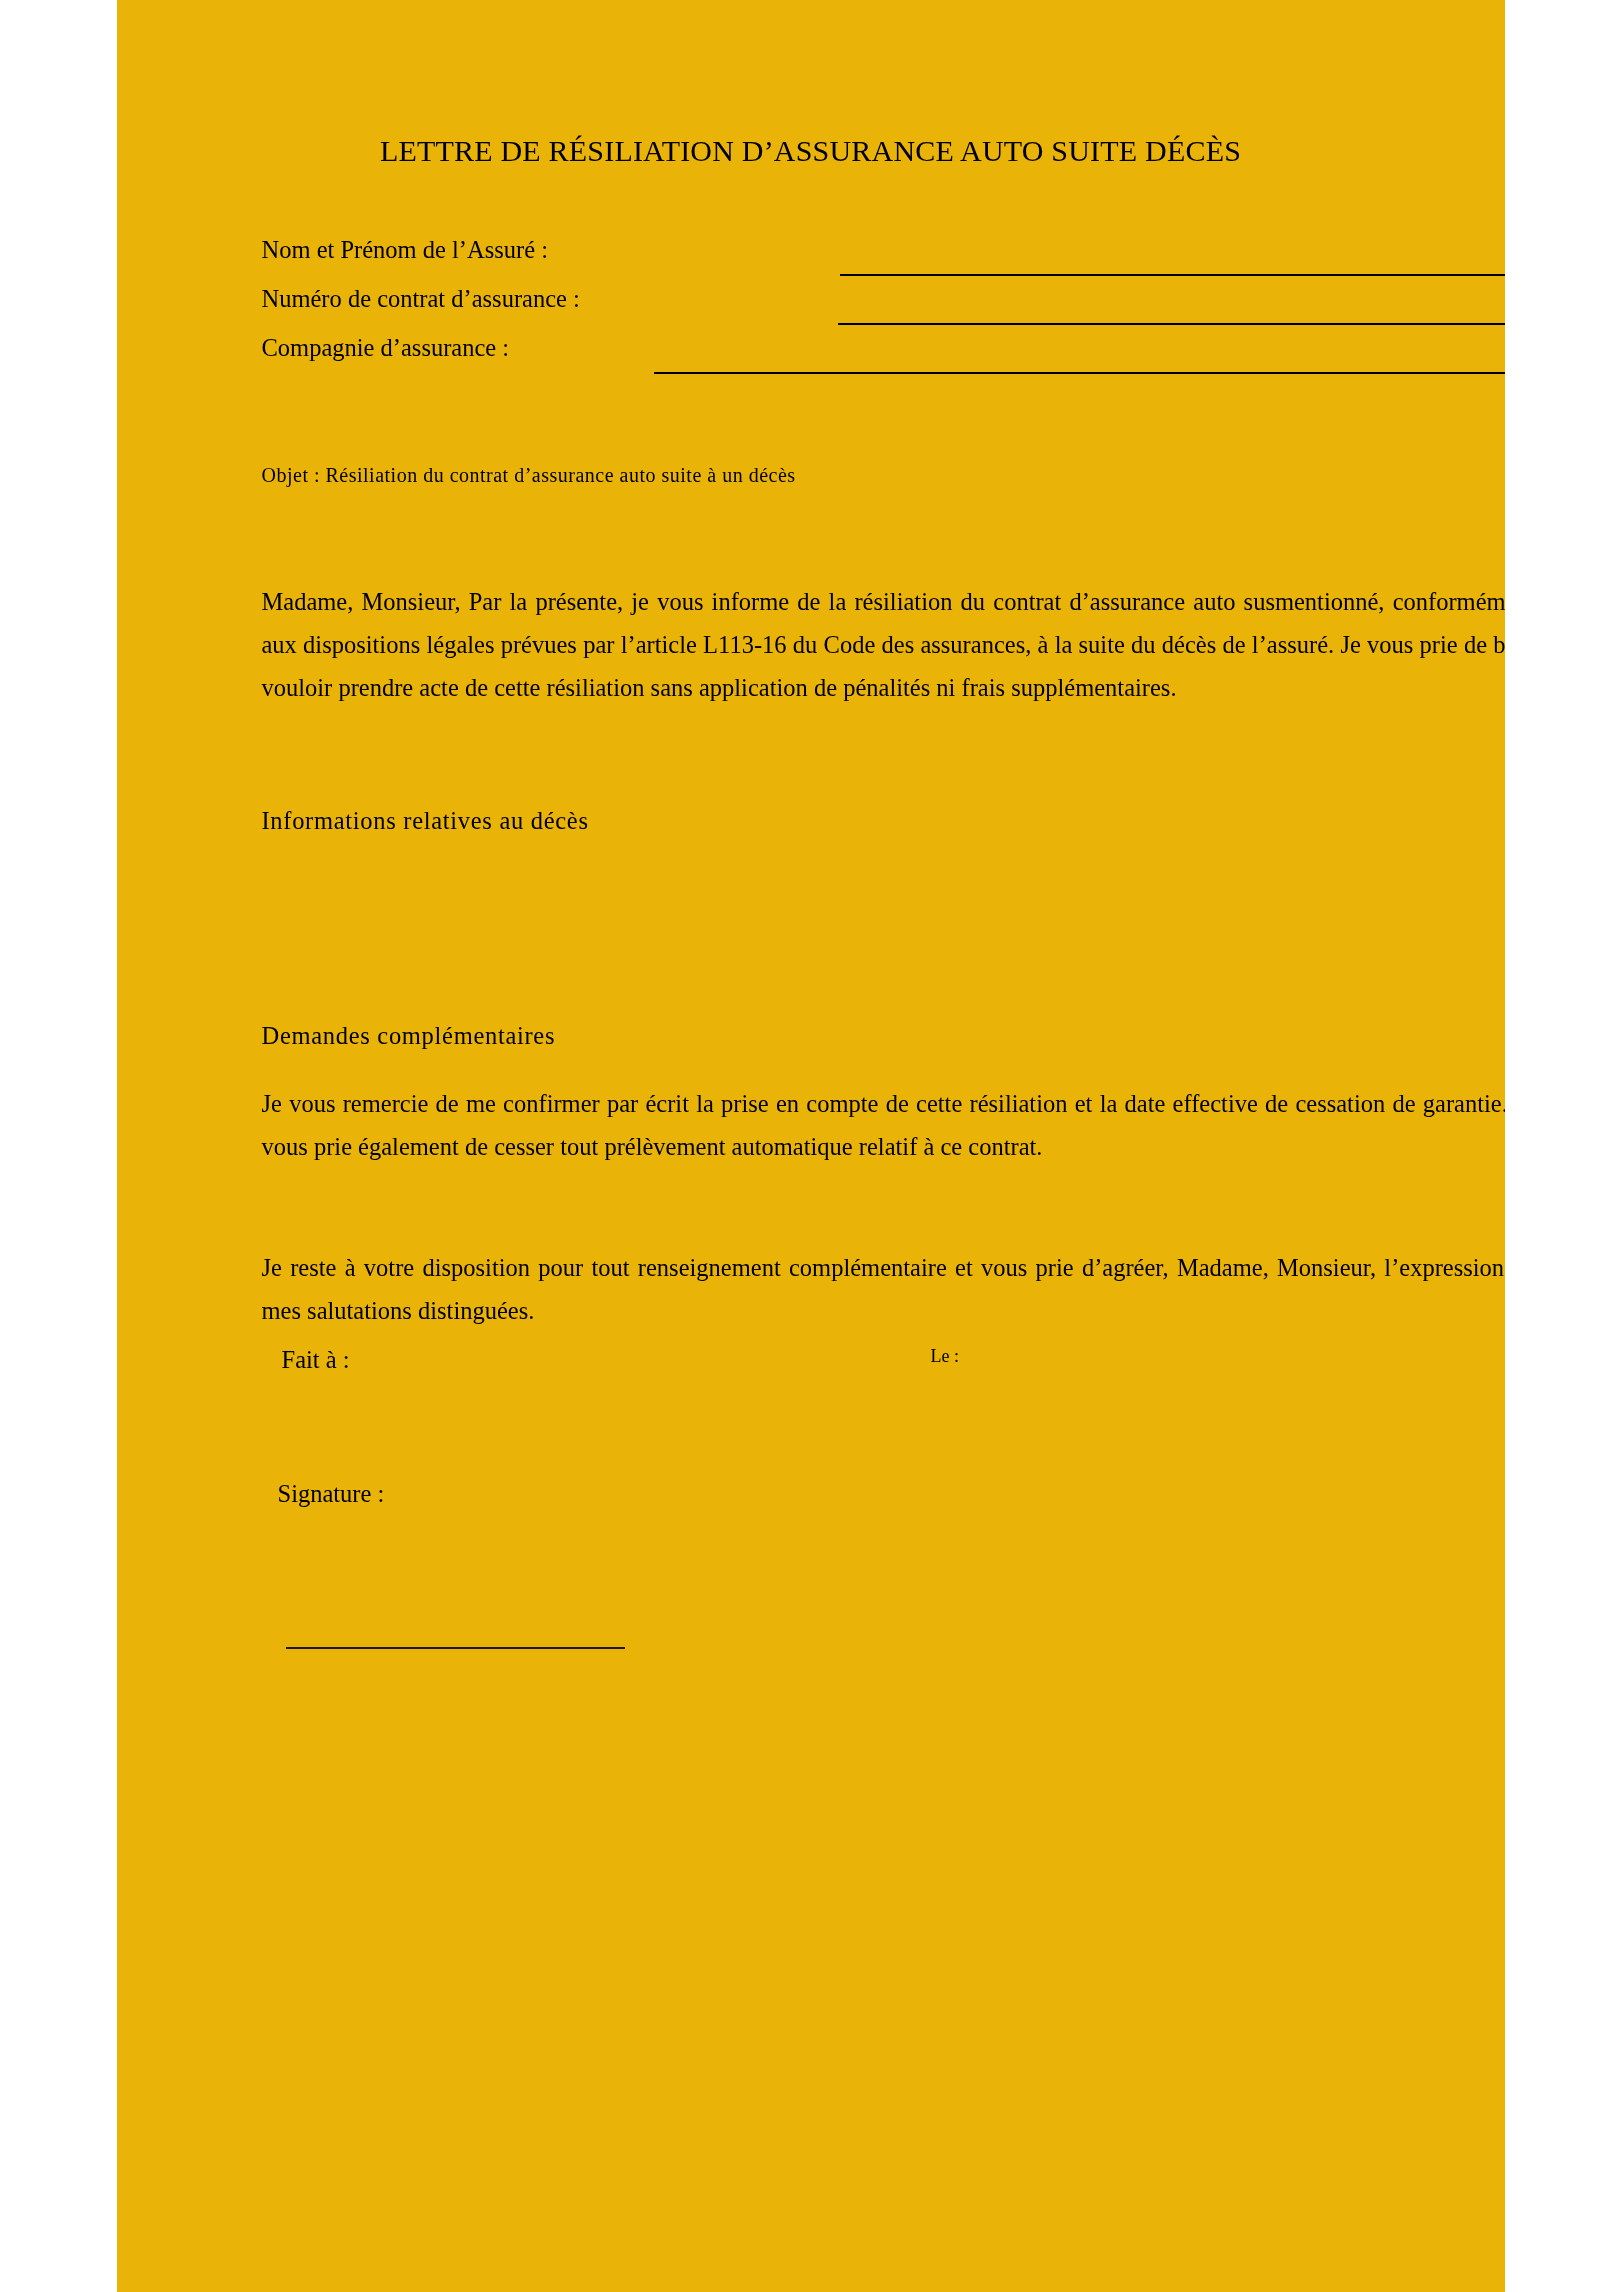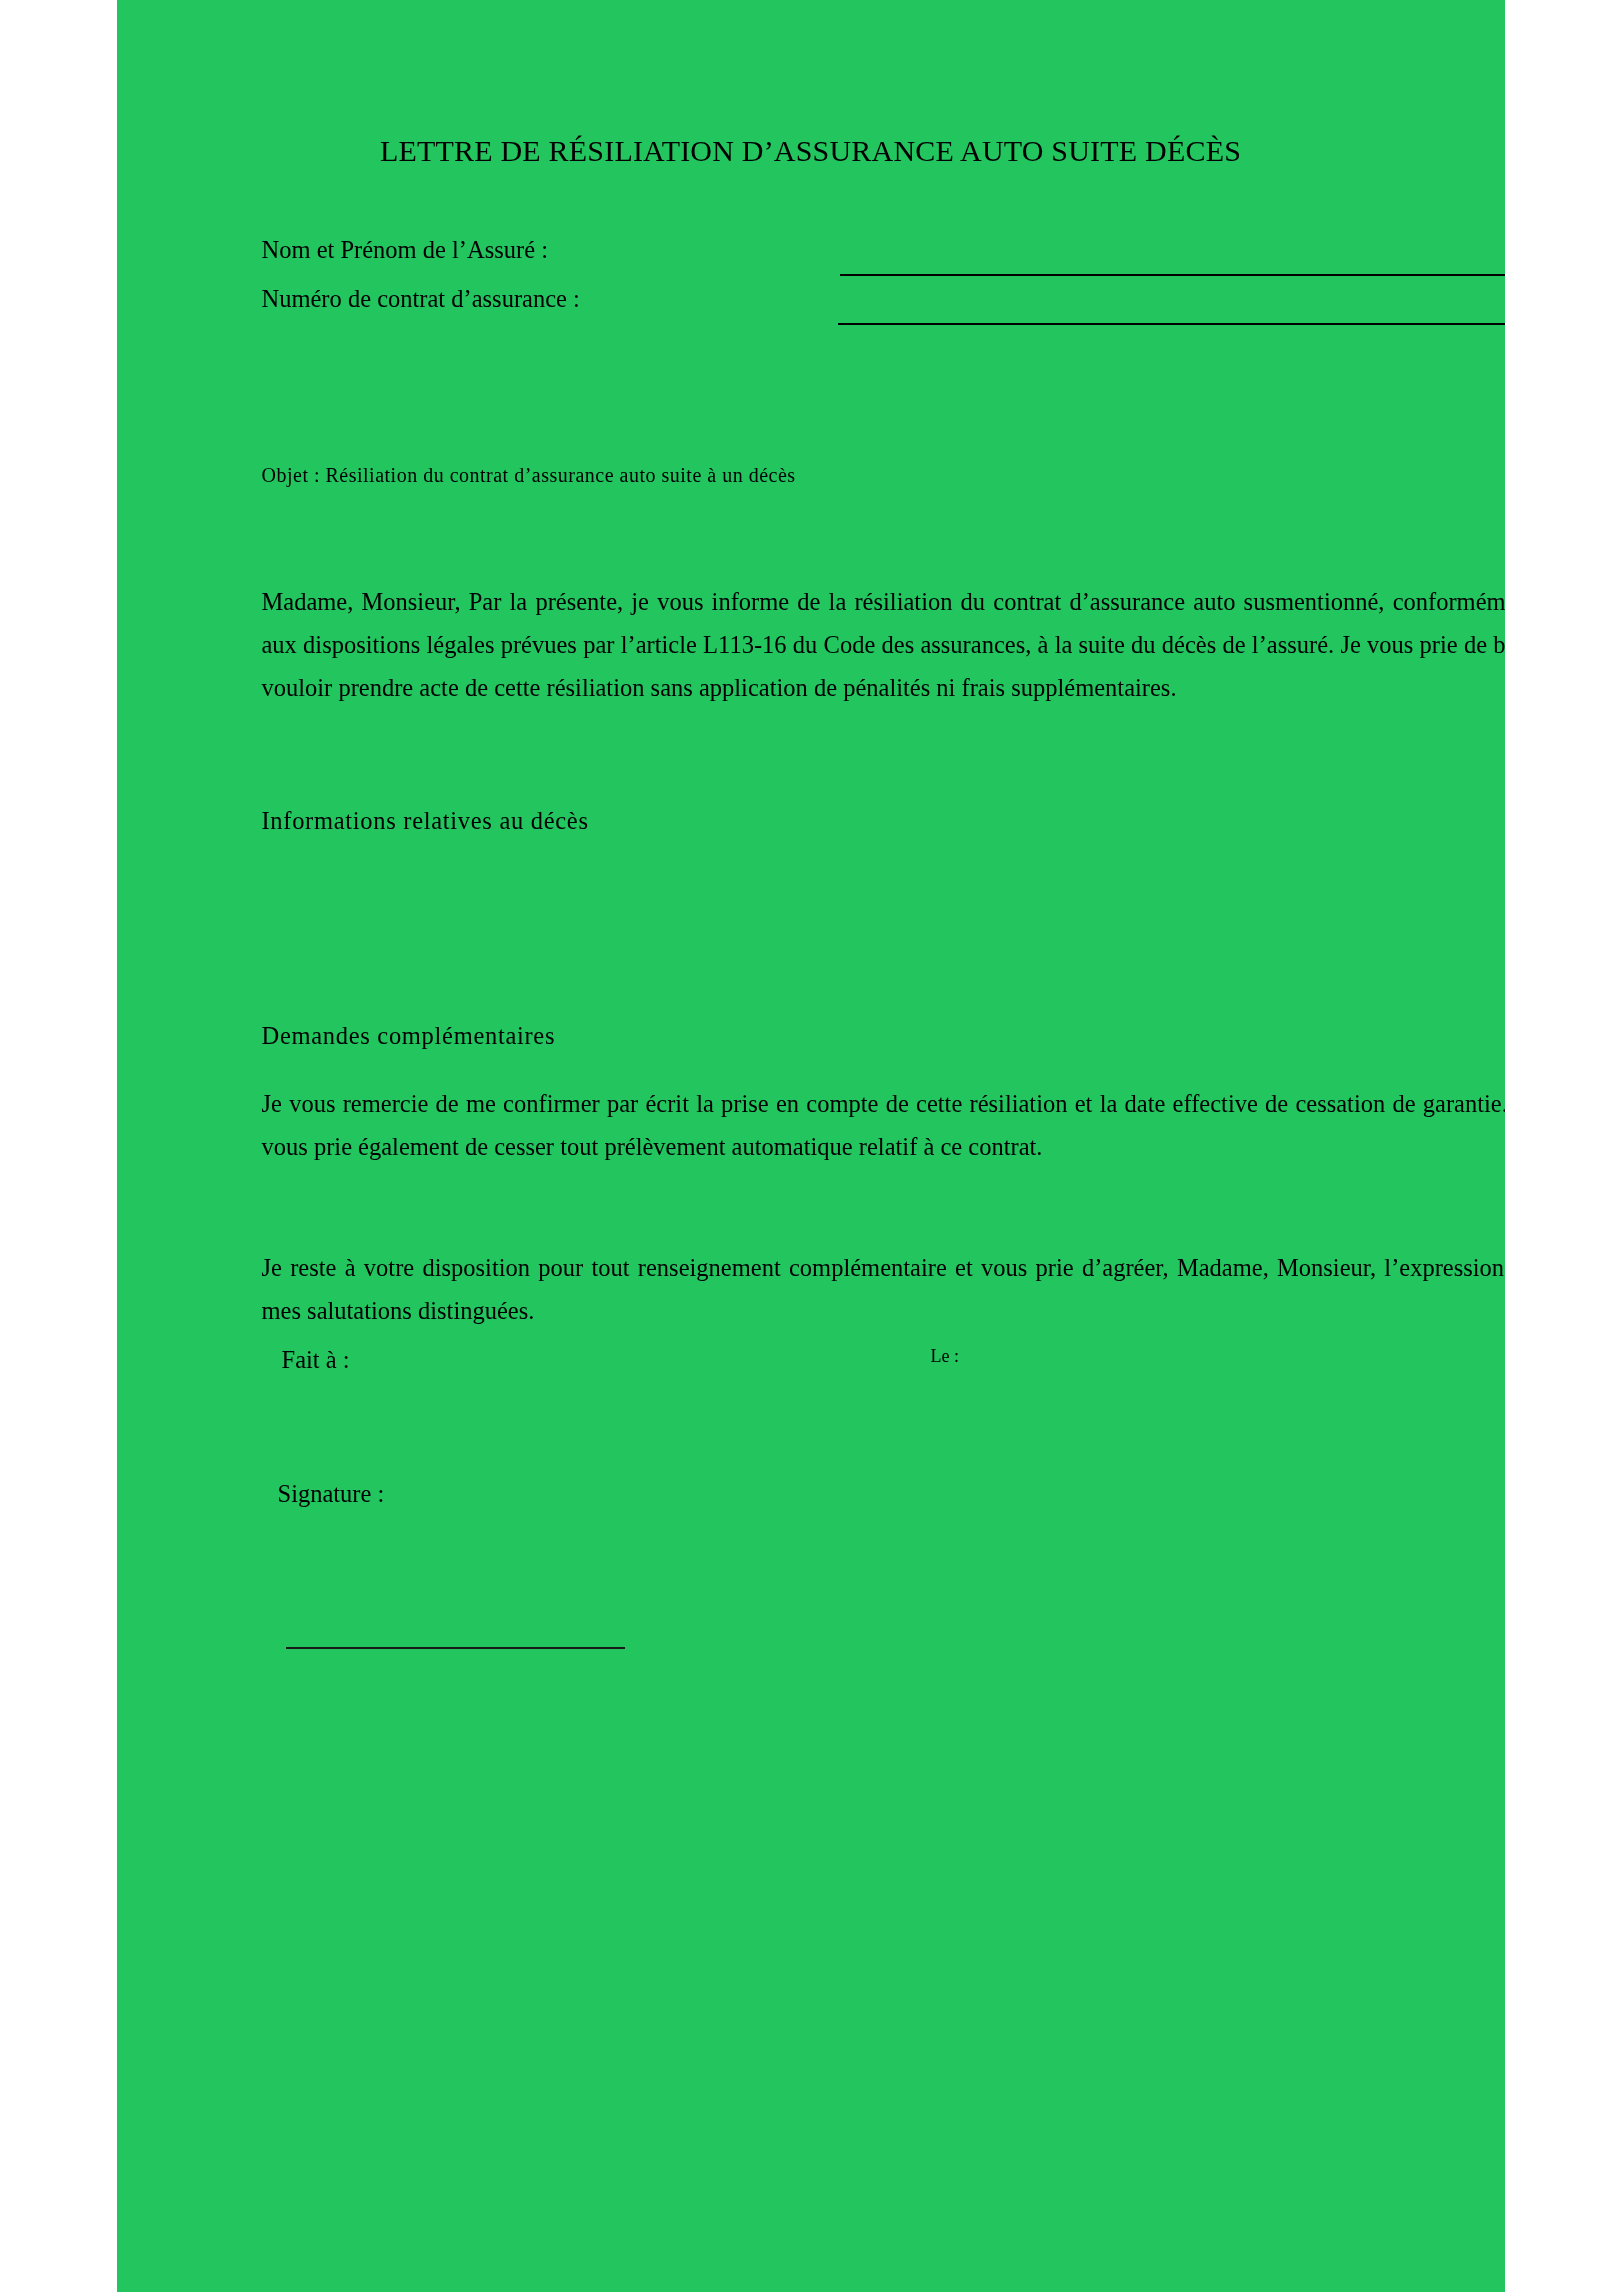--- a/index.html
+++ b/index.html
@@ -6,21 +6,21 @@
   html, body {
     margin: 0;
     padding: 0;
     background: #ffffff;
   }
 
   .page {
     position: relative;
     width: 1388px;
     height: 2293px;
-    background: #22c55e;
+    background: #eab308;
     margin: 0 auto;
     font-family: "Liberation Serif", "DejaVu Serif", serif;
     color: #000000;
     overflow: hidden;
   }
 
   
   .doc-title {
     position: absolute;
     left: 0;
@@ -149,20 +149,24 @@
       <span class="field-label">Nom et Prénom de l’Assuré :</span>
       <span class="field-rule rule-nom"></span>
     </div>
 
 
     <div class="field-row">
       <span class="field-label">Numéro de contrat d’assurance :</span>
       <span class="field-rule rule-numero"></span>
     </div>
 
+    <div class="field-row">
+      <span class="field-label">Compagnie d’assurance :</span>
+      <span class="field-rule rule-compagnie"></span>
+    </div>
 
   </div>
 
   <div class="objet">Objet : Résiliation du contrat d’assurance auto suite à un décès</div>
 
   <p class="para para-intro">Madame, Monsieur, Par la présente, je vous informe de la résiliation du contrat d’assurance auto susmentionné, conformément aux dispositions légales prévues par l’article L113-16 du Code des assurances, à la suite du décès de l’assuré. Je vous prie de bien vouloir prendre acte de cette résiliation sans application de pénalités ni frais supplémentaires.</p>
 
   <div class="section-heading heading-deces">Informations relatives au décès</div>
 
 

